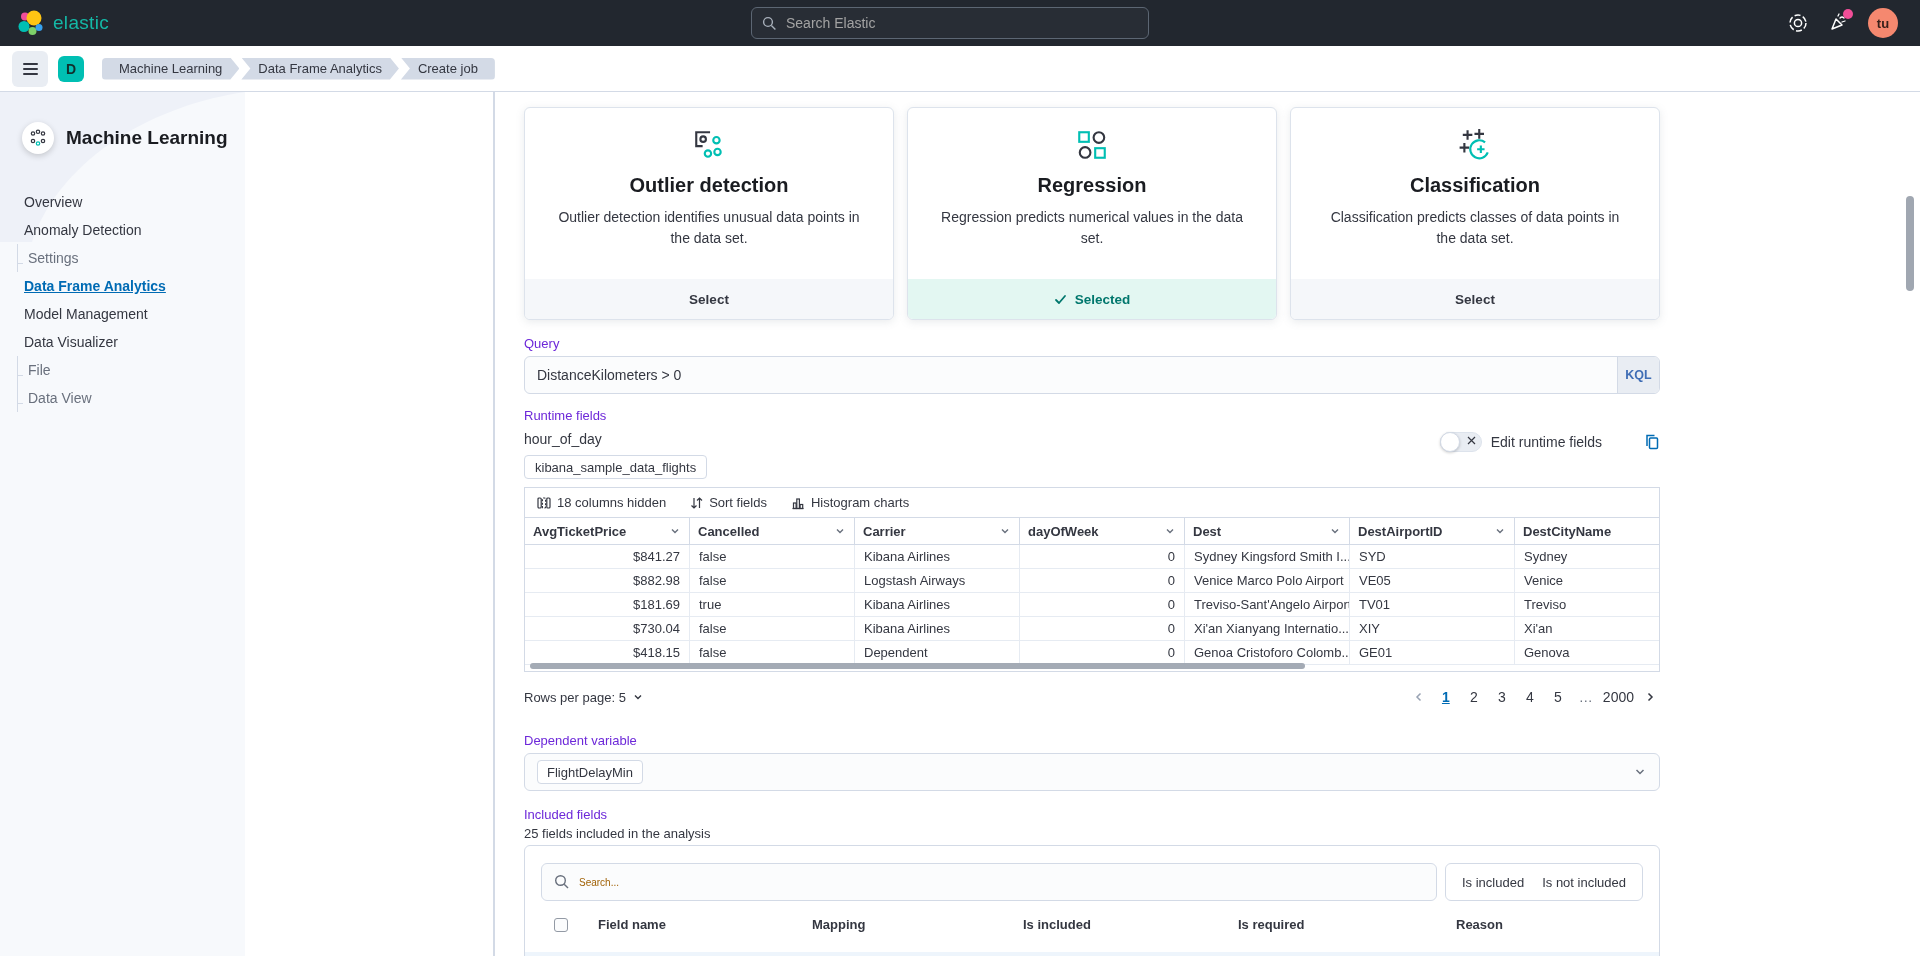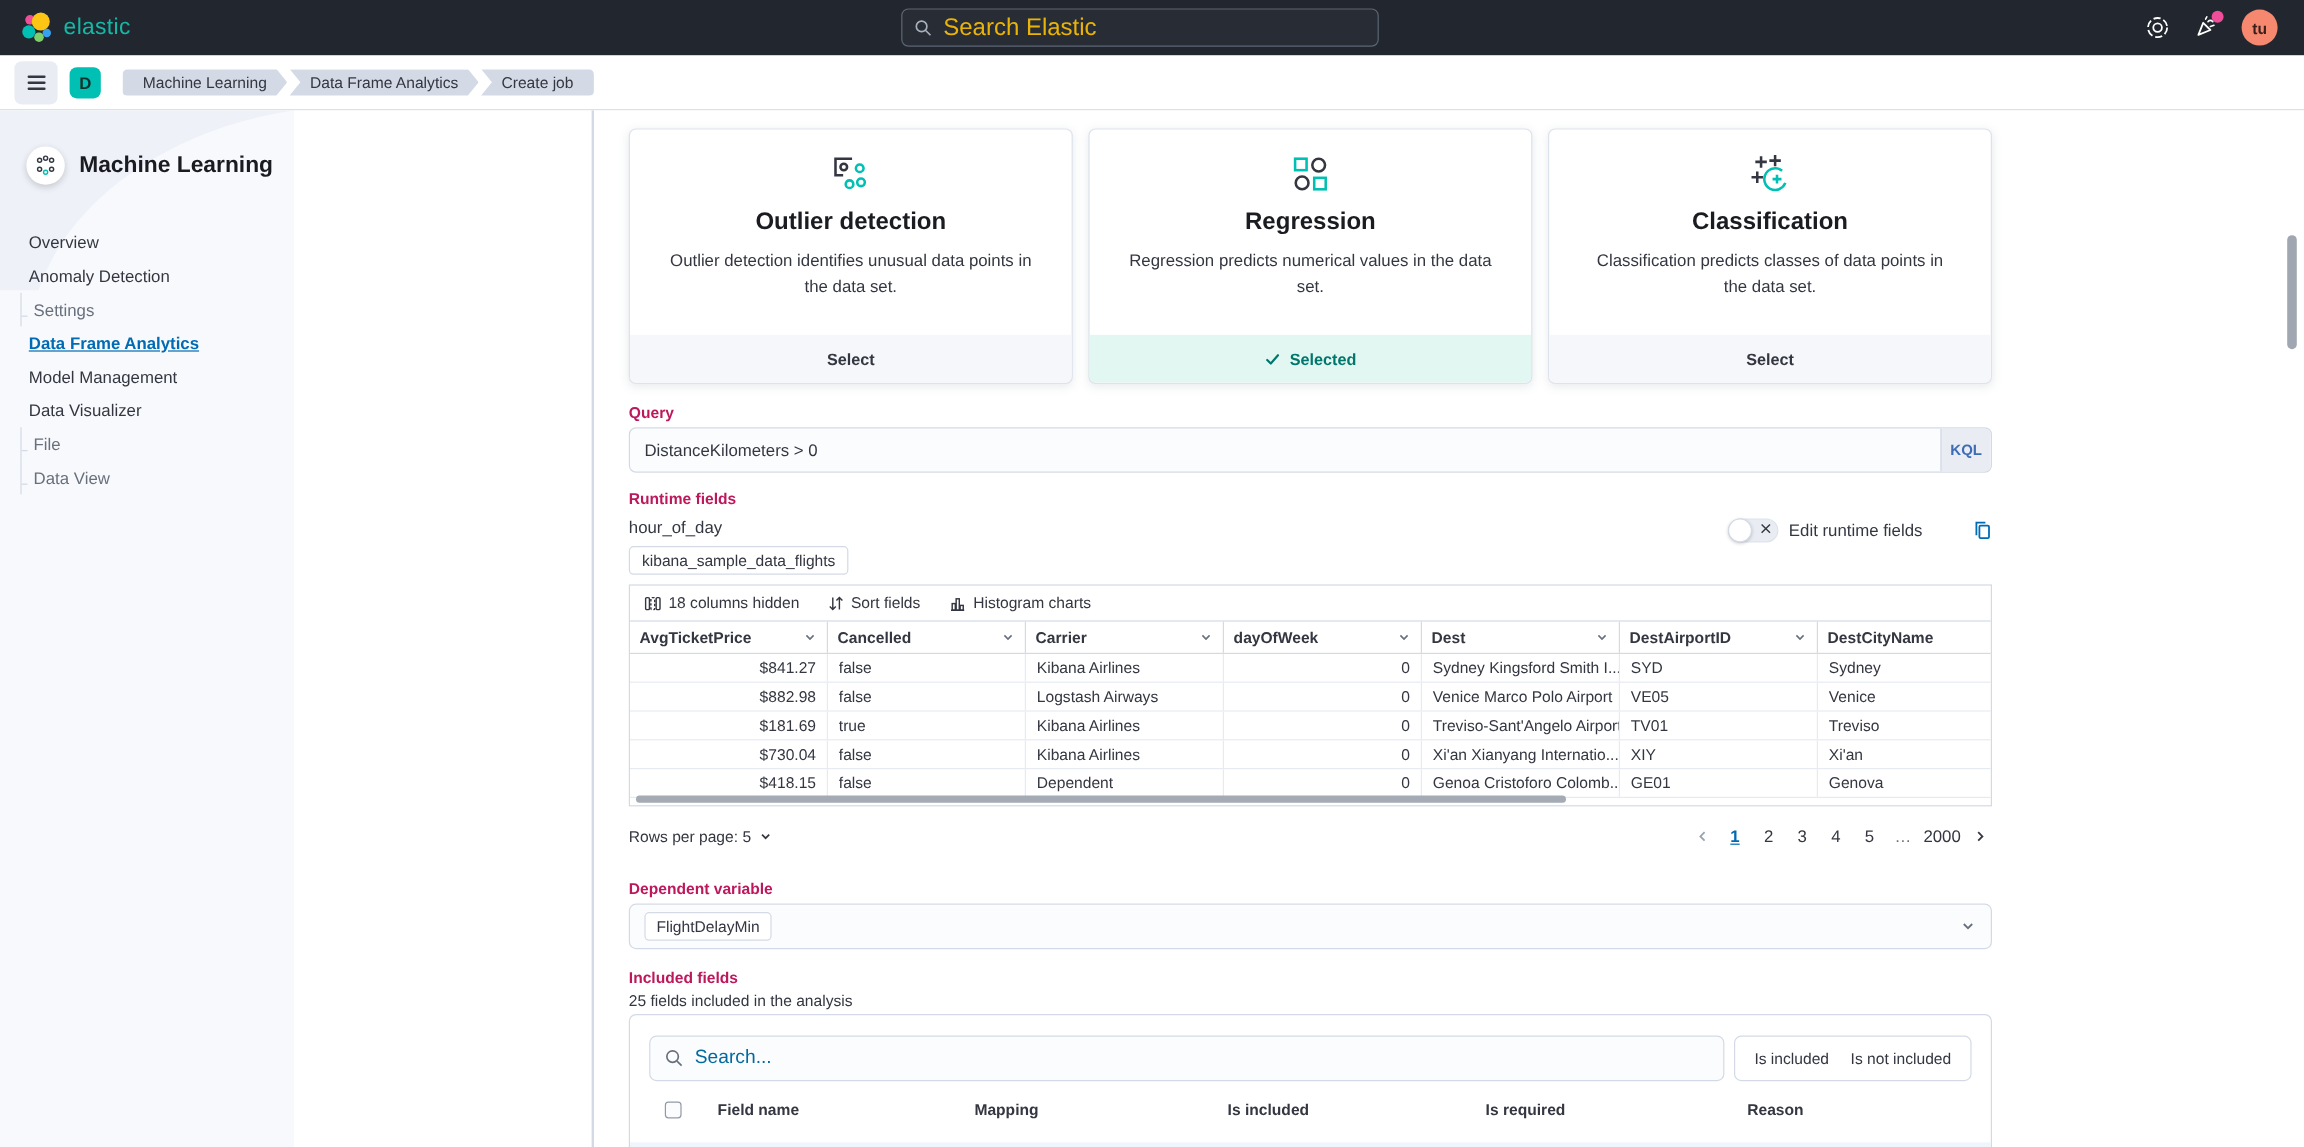--- a/index.html
+++ b/index.html
@@ -8,21 +8,21 @@
   .page { position:relative; width:1920px; height:956px; overflow:hidden; }
 
   
   .topbar { height:46px; background:#22272f; display:flex; align-items:center;
             padding:0 16px; position:relative; }
   .logo { display:flex; align-items:center; gap:9px; cursor:pointer; }
   .logo-text { color:#14b8a6; font-size:19px; font-weight:500; letter-spacing:.3px; }
   .global-search { position:absolute; left:751px; top:7px; width:398px; height:32px;
                    border:1px solid #5c6673; border-radius:6px; display:flex; align-items:center;
                    gap:9px; padding:0 10px; background:rgba(255,255,255,.03); cursor:text; }
-  .search-ph { font-size:20px; color:#eab308; }
+  .search-ph { font-size:14px; color:#a3a3a3; }
   .topbar-right { margin-left:auto; display:flex; align-items:center; gap:20px; padding-right:6px; }
   .hicon { position:relative; display:flex; cursor:pointer; }
   .ndot { position:absolute; top:-4px; right:-5px; width:10px; height:10px;
           border-radius:50%; background:#f04e98; }
   .avatar { width:30px; height:30px; border-radius:50%; background:#f5886f; color:#38201a;
             font-size:13px; font-weight:700; display:flex; align-items:center;
             justify-content:center; cursor:pointer; }
 
   
   .crumbbar { height:46px; background:#fff; border-bottom:1px solid #d3dae6;
@@ -72,21 +72,21 @@
   .card-body { flex:1; display:flex; flex-direction:column; align-items:center;
                text-align:center; padding:20px 30px 0; }
   .card-title { font-size:20px; font-weight:700; color:#1a1c21; margin-top:12px; }
   .card-desc { font-size:14px; line-height:1.5; color:#343741; margin-top:10px; }
   .card-footer { height:40px; background:#f5f7fa; display:flex; align-items:center;
                  justify-content:center; gap:8px; font-size:13.5px; font-weight:700;
                  color:#343741; cursor:pointer; }
   .card-footer.selected { background:#e3f7f2; color:#00776d; }
 
   
-  .form-label { font-size:13px; font-weight:700; color:#be185d; margin-top:16px; }
+  .form-label { font-size:13px; font-weight:400; color:#6d28d9; margin-top:16px; }
   .query-box { margin-top:5px; height:38px; background:#fbfcfd; border:1px solid #d3dae6;
                border-radius:6px; display:flex; align-items:center; overflow:hidden; cursor:text; }
   .query-text { flex:1; padding:0 12px; font-size:14px; color:#343741; }
   .kql-btn { width:42px; align-self:stretch; background:#e9edf3; border-left:1px solid #d3dae6;
              display:flex; align-items:center; justify-content:center; font-size:12.5px;
              font-weight:700; color:#3f6db5; cursor:pointer; }
 
   .rt-section { position:relative; }
   .rt-section .form-label { margin-top:14px; }
   .rt-value { margin-top:8px; font-size:14px; color:#343741; }
@@ -137,21 +137,21 @@
               border:1px solid #d3dae6; border-radius:4px; font-size:13px; color:#343741; }
 
   .inc-summary { margin-top:4px; font-size:13px; color:#343741; }
 
   .panel { margin-top:4px; border:1px solid #d3dae6; border-radius:6px; height:140px;
            padding:17px 16px 0; position:relative; overflow:hidden; }
   .panel-search-row { display:flex; gap:8px; }
   .search-input { flex:1; height:38px; border:1px solid #d3dae6; border-radius:6px;
                   background:#fbfcfd; display:flex; align-items:center; gap:9px;
                   padding:0 12px; cursor:text; }
-  .search-ph2 { font-size:16px; color:#0369a1; }
+  .search-ph2 { font-size:10px; color:#a16207; }
   .filter-group { width:198px; height:38px; border:1px solid #d3dae6; border-radius:6px;
                   background:#fff; display:flex; align-items:center; justify-content:center;
                   gap:18px; font-size:13px; color:#343741; flex-shrink:0; }
   .filter-btn { cursor:pointer; }
   .fields-header { margin-top:16px; display:grid;
                    grid-template-columns:44px 214px 211px 215px 218px 1fr;
                    align-items:center; font-size:13px; font-weight:700; color:#343741;
                    padding-left:13px; }
   .checkbox { width:14px; height:14px; border:1px solid #939aa5; border-radius:3px;
               background:#fbfcfd; cursor:pointer; }

